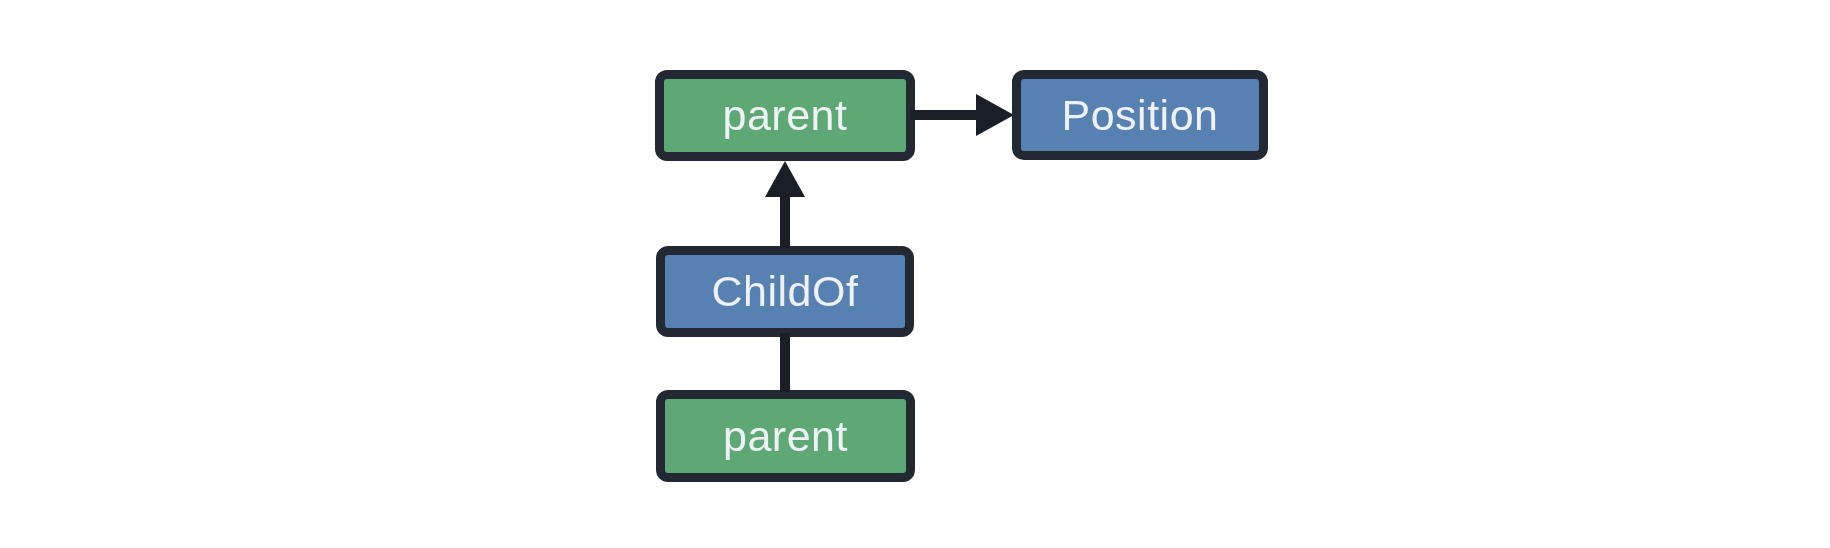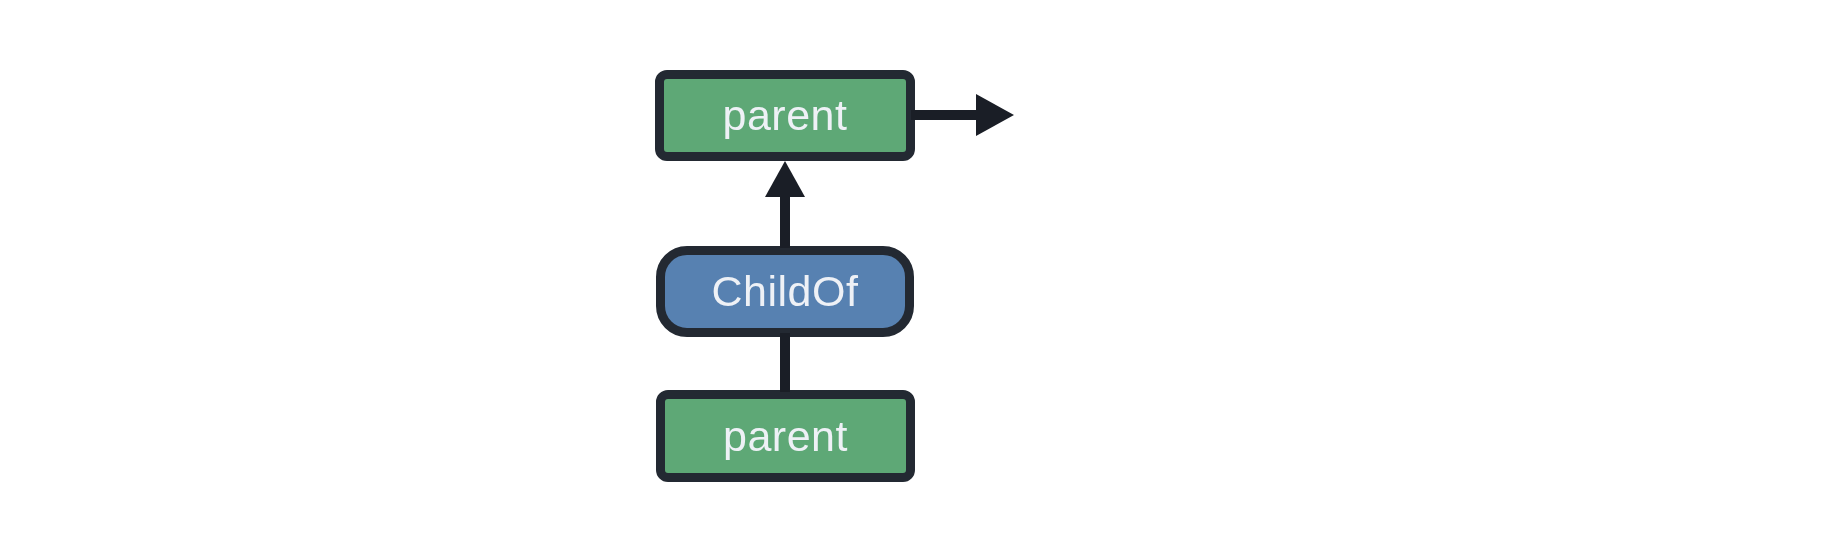--- a/index.html
+++ b/index.html
@@ -54,22 +54,25 @@
 </style>
 </head>
 <body>
 
 <div class="canvas">
 
   <div class="node green" style="left:655px; top:70px; width:260px; height:91px;">
     <span class="node-label">parent</span>
   </div>
 
+  <div class="node blue" style="left:1012px; top:70px; width:256px; height:90px;">
+    <span class="node-label">Position</span>
+  </div>
 
-  <div class="node blue" style="left:656px; top:246px; width:258px; height:91px;border-radius:31px;">
+  <div class="node blue" style="left:656px; top:246px; width:258px; height:91px;">
     <span class="node-label">ChildOf</span>
   </div>
 
   <div class="node green" style="left:656px; top:390px; width:259px; height:92px;">
     <span class="node-label">parent</span>
   </div>
 
   <div class="edge-shaft" style="left:911px; top:110px; width:68px; height:10px;"></div>
   <div class="arrowhead right" style="left:976px; top:94px;"></div>
 

